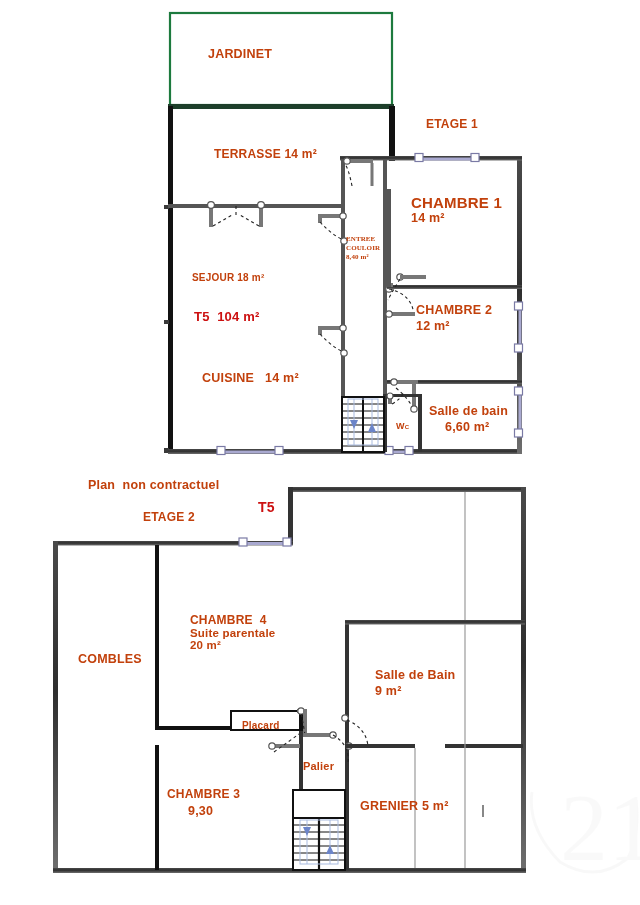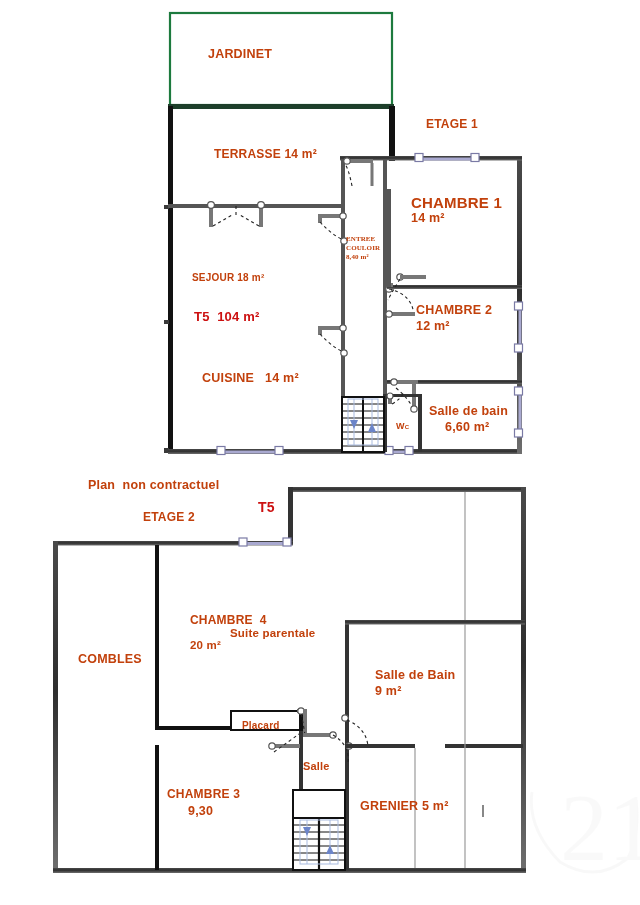--- a/index.html
+++ b/index.html
@@ -301,26 +301,26 @@
 
 <div class="lbl" style="left:88px;top:478px;font-size:12.5px;">Plan  non contractuel</div>
 
 <div class="lbl" style="left:99px;top:511px;font-size:12px;margin-left:44px;">ETAGE 2</div>
 
 <div class="lbl red" style="left:258px;top:500px;font-size:14px;">T5</div>
 
 <div class="lbl" style="left:78px;top:652px;font-size:12.5px;">COMBLES</div>
 
 <div class="lbl" style="left:190px;top:614px;font-size:12px;">CHAMBRE  4</div>
-<div class="lbl" style="left:190px;top:627px;font-size:11.5px;margin-left:40px;">Suite parentale</div>
+<div class="lbl" style="left:190px;top:627px;font-size:11.5px;">Suite parentale</div>
 <div class="lbl" style="left:190px;top:639px;font-size:11.5px;">20 m²</div>
 
 <div class="lbl placard" style="left:242px;top:720px;">Placard</div>
 
-<div class="lbl palier" style="left:303px;top:760px;">Salle</div>
+<div class="lbl palier" style="left:303px;top:760px;">Palier</div>
 
 <div class="lbl" style="left:375px;top:668px;font-size:12.5px;">Salle de Bain</div>
 <div class="lbl" style="left:375px;top:684px;font-size:12.5px;">9 m²</div>
 
 <div class="lbl" style="left:167px;top:788px;font-size:12px;">CHAMBRE 3</div>
 <div class="lbl" style="left:188px;top:804px;font-size:12.5px;">9,30</div>
 
 <div class="lbl" style="left:360px;top:799px;font-size:12.5px;">GRENIER 5 m²</div>
 
 </body></html>

